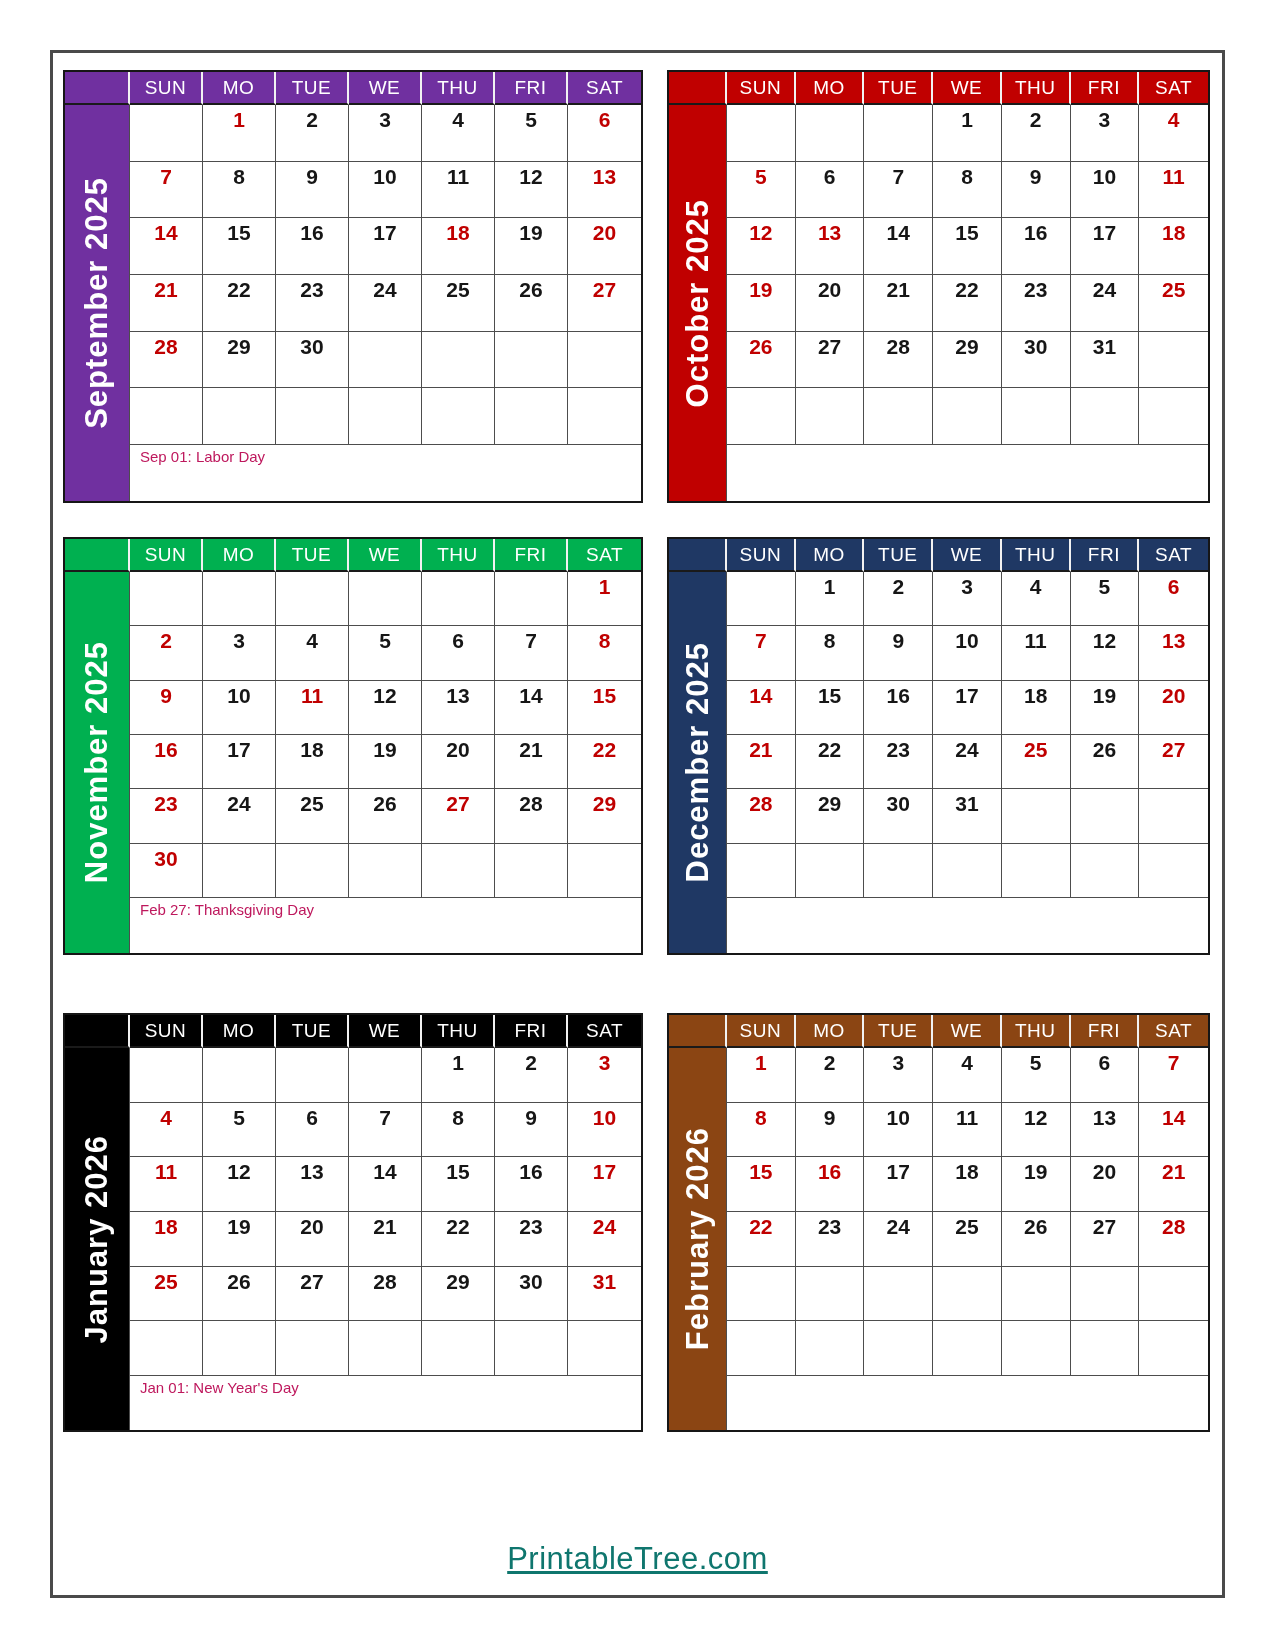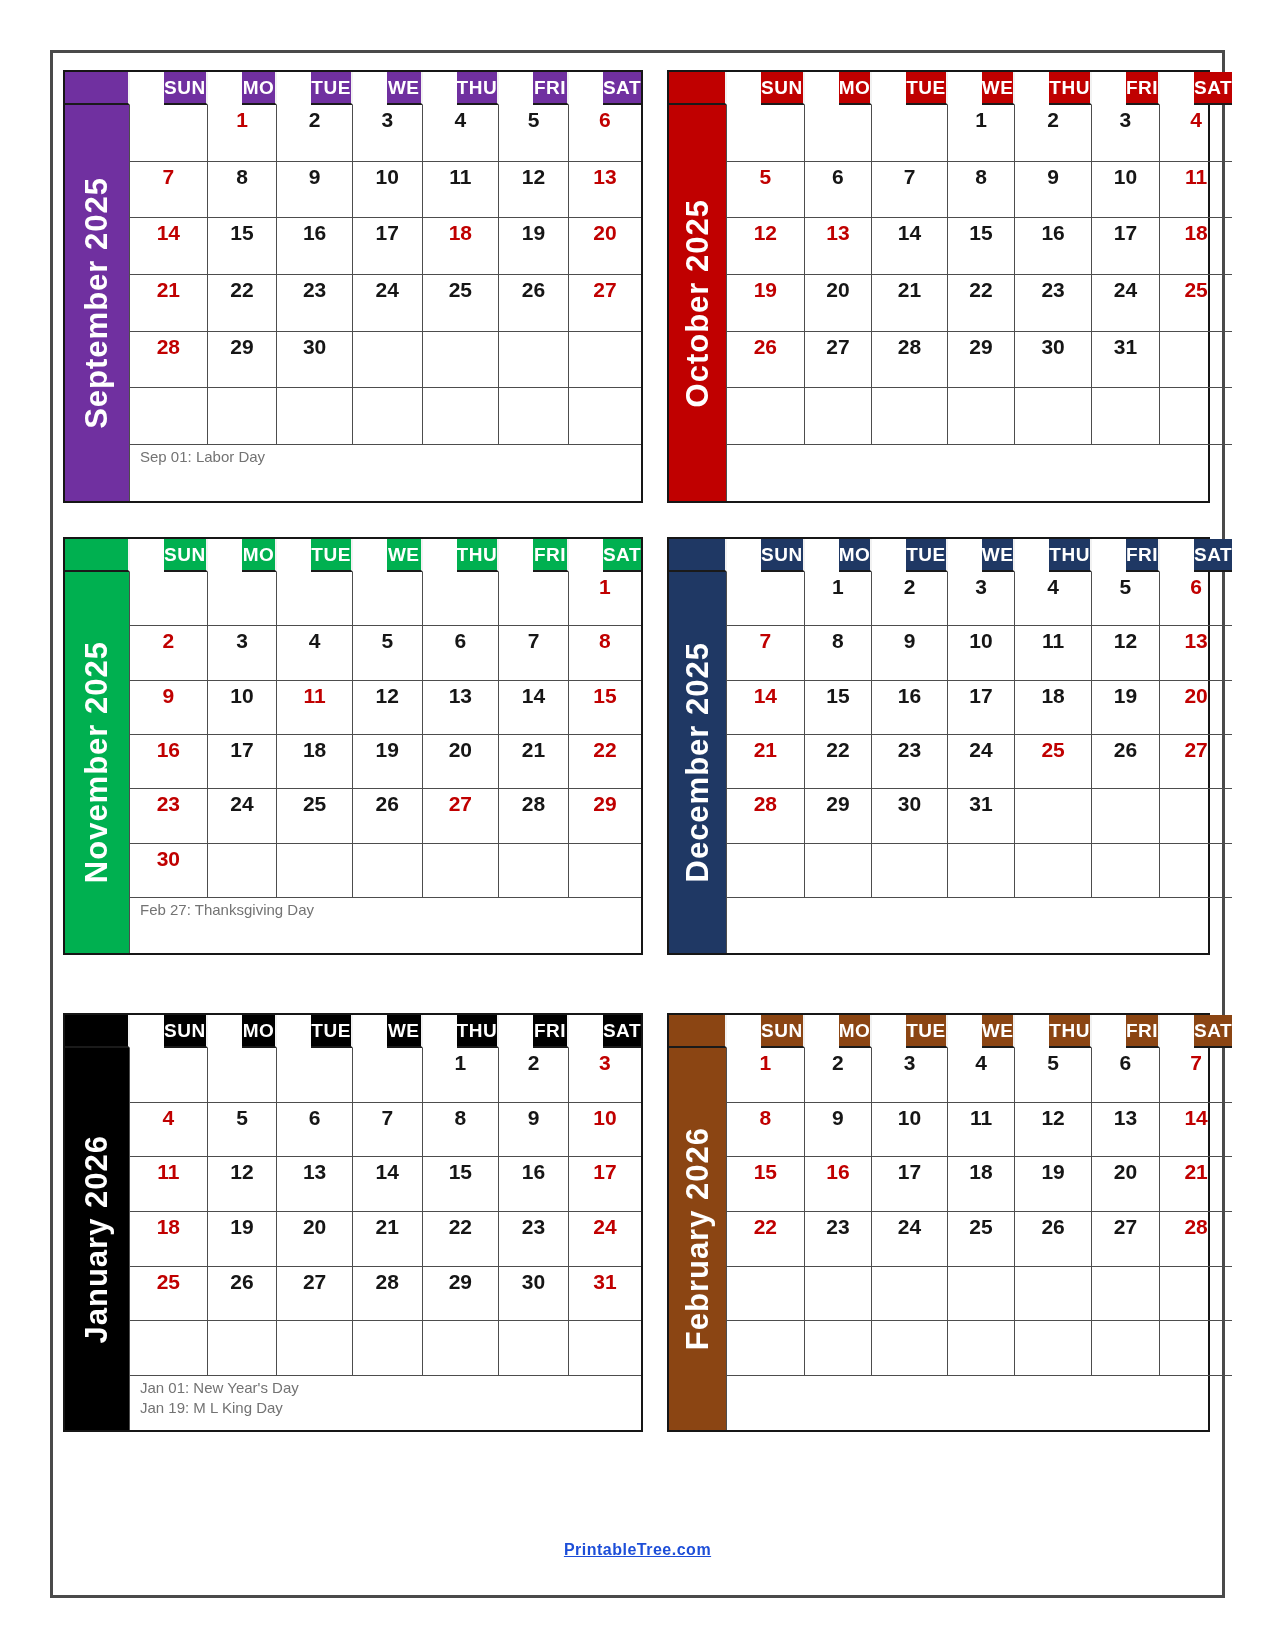--- a/index.html
+++ b/index.html
@@ -24,21 +24,21 @@
   .m2,.m3{top:537px;height:418px;--fh:55px;}
   .m4,.m5{top:1013px;height:419px;--fh:54px;}
 
   .corner,.dh{
     background:var(--accent);
     border-bottom:2px solid #1a1a1a;border-right:2px solid #f2f2f2;
     box-sizing:border-box;
   }
   .dh{
     display:flex;align-items:center;justify-content:center;
-    color:#fff;font-weight:700;font-size:19px;letter-spacing:.5px;margin-left:34px;
+    color:#fff;font-weight:400;font-size:19px;letter-spacing:.5px;
   }
   .dh.last{border-right:none;}
 
   .sidebar{
     grid-column:1;grid-row:2/9;background:var(--accent);
     border-right:1px solid #4d4d4d;box-sizing:border-box;
     display:flex;align-items:center;justify-content:center;overflow:hidden;
   }
   .month-label{
     writing-mode:vertical-rl;transform:rotate(180deg);
@@ -53,27 +53,27 @@
   .num{
     display:block;margin-top:3px;font-size:21px;font-weight:700;color:#161616;
   }
   .num.red{color:#C00000;}
 
   .notes{
     grid-column:2/9;grid-row:8;box-sizing:border-box;
     padding:2px 0 0 10px;
   }
   .note-line{
-    color:#737373;font-size:15px;line-height:20px;font-weight:400;
+    color:#be185d;font-size:15px;line-height:20px;font-weight:400;
   }
 
   .site-link-wrap{position:absolute;left:0;right:0;top:1541px;text-align:center;}
   .site-link{
-    font-size:16px;color:#1d4ed8;text-decoration:underline;cursor:pointer;
-    font-weight:700;letter-spacing:.5px;
+    font-size:31px;color:#0f766e;text-decoration:underline;cursor:pointer;
+    font-weight:400;letter-spacing:.5px;
   }
 </style>
 </head>
 <body>
 
 <div class="frame"></div>
 
 <div class="month m0" style="--accent: #7030A0;">
     <div class="corner"></div>
     <div class="dh">SUN</div>
@@ -655,21 +655,20 @@
     </div>
     <div class="cell"></div>
     <div class="cell"></div>
     <div class="cell"></div>
     <div class="cell"></div>
     <div class="cell"></div>
     <div class="cell"></div>
     <div class="cell lastcol"></div>
     <div class="notes">
       <div class="note-line">Jan 01: New Year's Day</div>
-      <div class="note-line">Jan 19: M L King Day</div>
     </div>
   </div>
 <div class="month m5" style="--accent: #8B4513;">
     <div class="corner"></div>
     <div class="dh">SUN</div>
     <div class="dh">MO</div>
     <div class="dh">TUE</div>
     <div class="dh">WE</div>
     <div class="dh">THU</div>
     <div class="dh">FRI</div>

